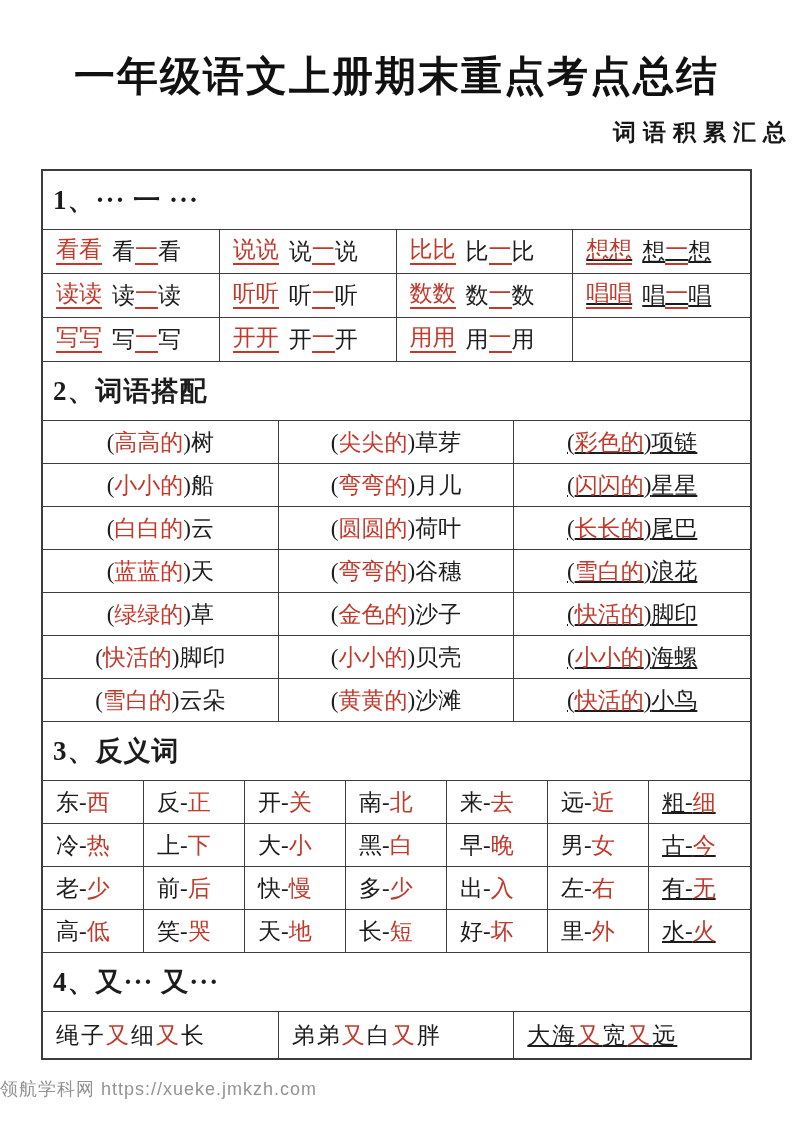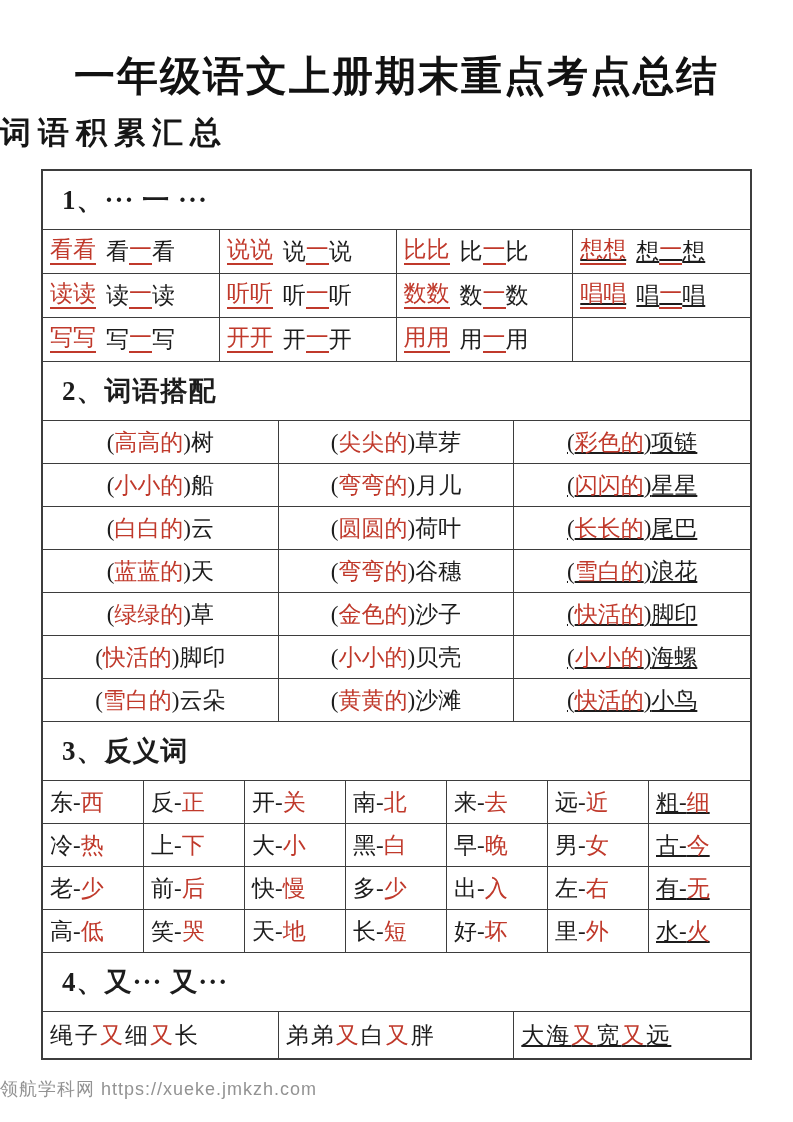--- a/index.html
+++ b/index.html
@@ -12,53 +12,53 @@
   }
   .sheet { padding-top: 50px; }
 
   .title {
     margin: 1px; text-align: center;
     font-family: "Liberation Sans", sans-serif;
     font-weight: bold; font-size: 41px; line-height: 50px;
     letter-spacing: 2px; color: #111;
   }
   .subtitle {
-    margin: 12px 0 0 0; text-align: left;
+    margin: 12px 0 0 0; text-align: right;
     font-family: "Liberation Serif", serif;
-    font-weight: bold; font-size: 31px; line-height: 40px;
+    font-weight: bold; font-size: 23px; line-height: 40px;
     letter-spacing: 7px; color: #161616;
   }
 
   .doc-table {
     width: 707px; margin: 16px auto 0 auto;
     border: 2px solid #3d3d3d;
   }
   .sec-header {
     display: flex; align-items: center;
-    height: 58px; padding-left: 19px;
+    height: 58px; padding-left: 10px;
     font-weight: bold; font-size: 27px;
     border-bottom: 1px solid #3d3d3d;
     letter-spacing: 1px;
   }
   .grid { display: grid; }
   .grid-s1 { grid-template-columns: repeat(4, 1fr); grid-auto-rows: 44px; }
   .grid-s2 { grid-template-columns: repeat(3, 1fr); grid-auto-rows: 43px; }
   .grid-s3 { grid-template-columns: repeat(7, 1fr); grid-auto-rows: 43px; }
   .grid-s4 { grid-template-columns: repeat(3, 1fr); grid-auto-rows: 46px; }
 
   .cell {
     display: flex; align-items: center;
     font-size: 23px; line-height: 1;
     border-right: 1px solid #3d3d3d;
     border-bottom: 1px solid #3d3d3d;
     white-space: nowrap; overflow: hidden;
   }
   .cell.last-col { border-right: none; text-decoration: underline; }
   .cell.no-bottom { border-bottom: none; }
-  .c-left { justify-content: flex-start; padding-left: 7px; text-align: right; }
+  .c-left { justify-content: flex-start; padding-left: 13px; text-align: right; }
   .c-center { justify-content: center; }
 
   .red { color: var(--red, #c0392b); }
   .ul { border-bottom: 2px solid var(--red, #c0392b); padding-bottom: 2px; }
   .gap-l { margin-left: 10px; }
   .s4-cell { letter-spacing: 2px; }
 
   .footer {
     margin-top: 17px; 
     font-family: "Liberation Sans", sans-serif;

